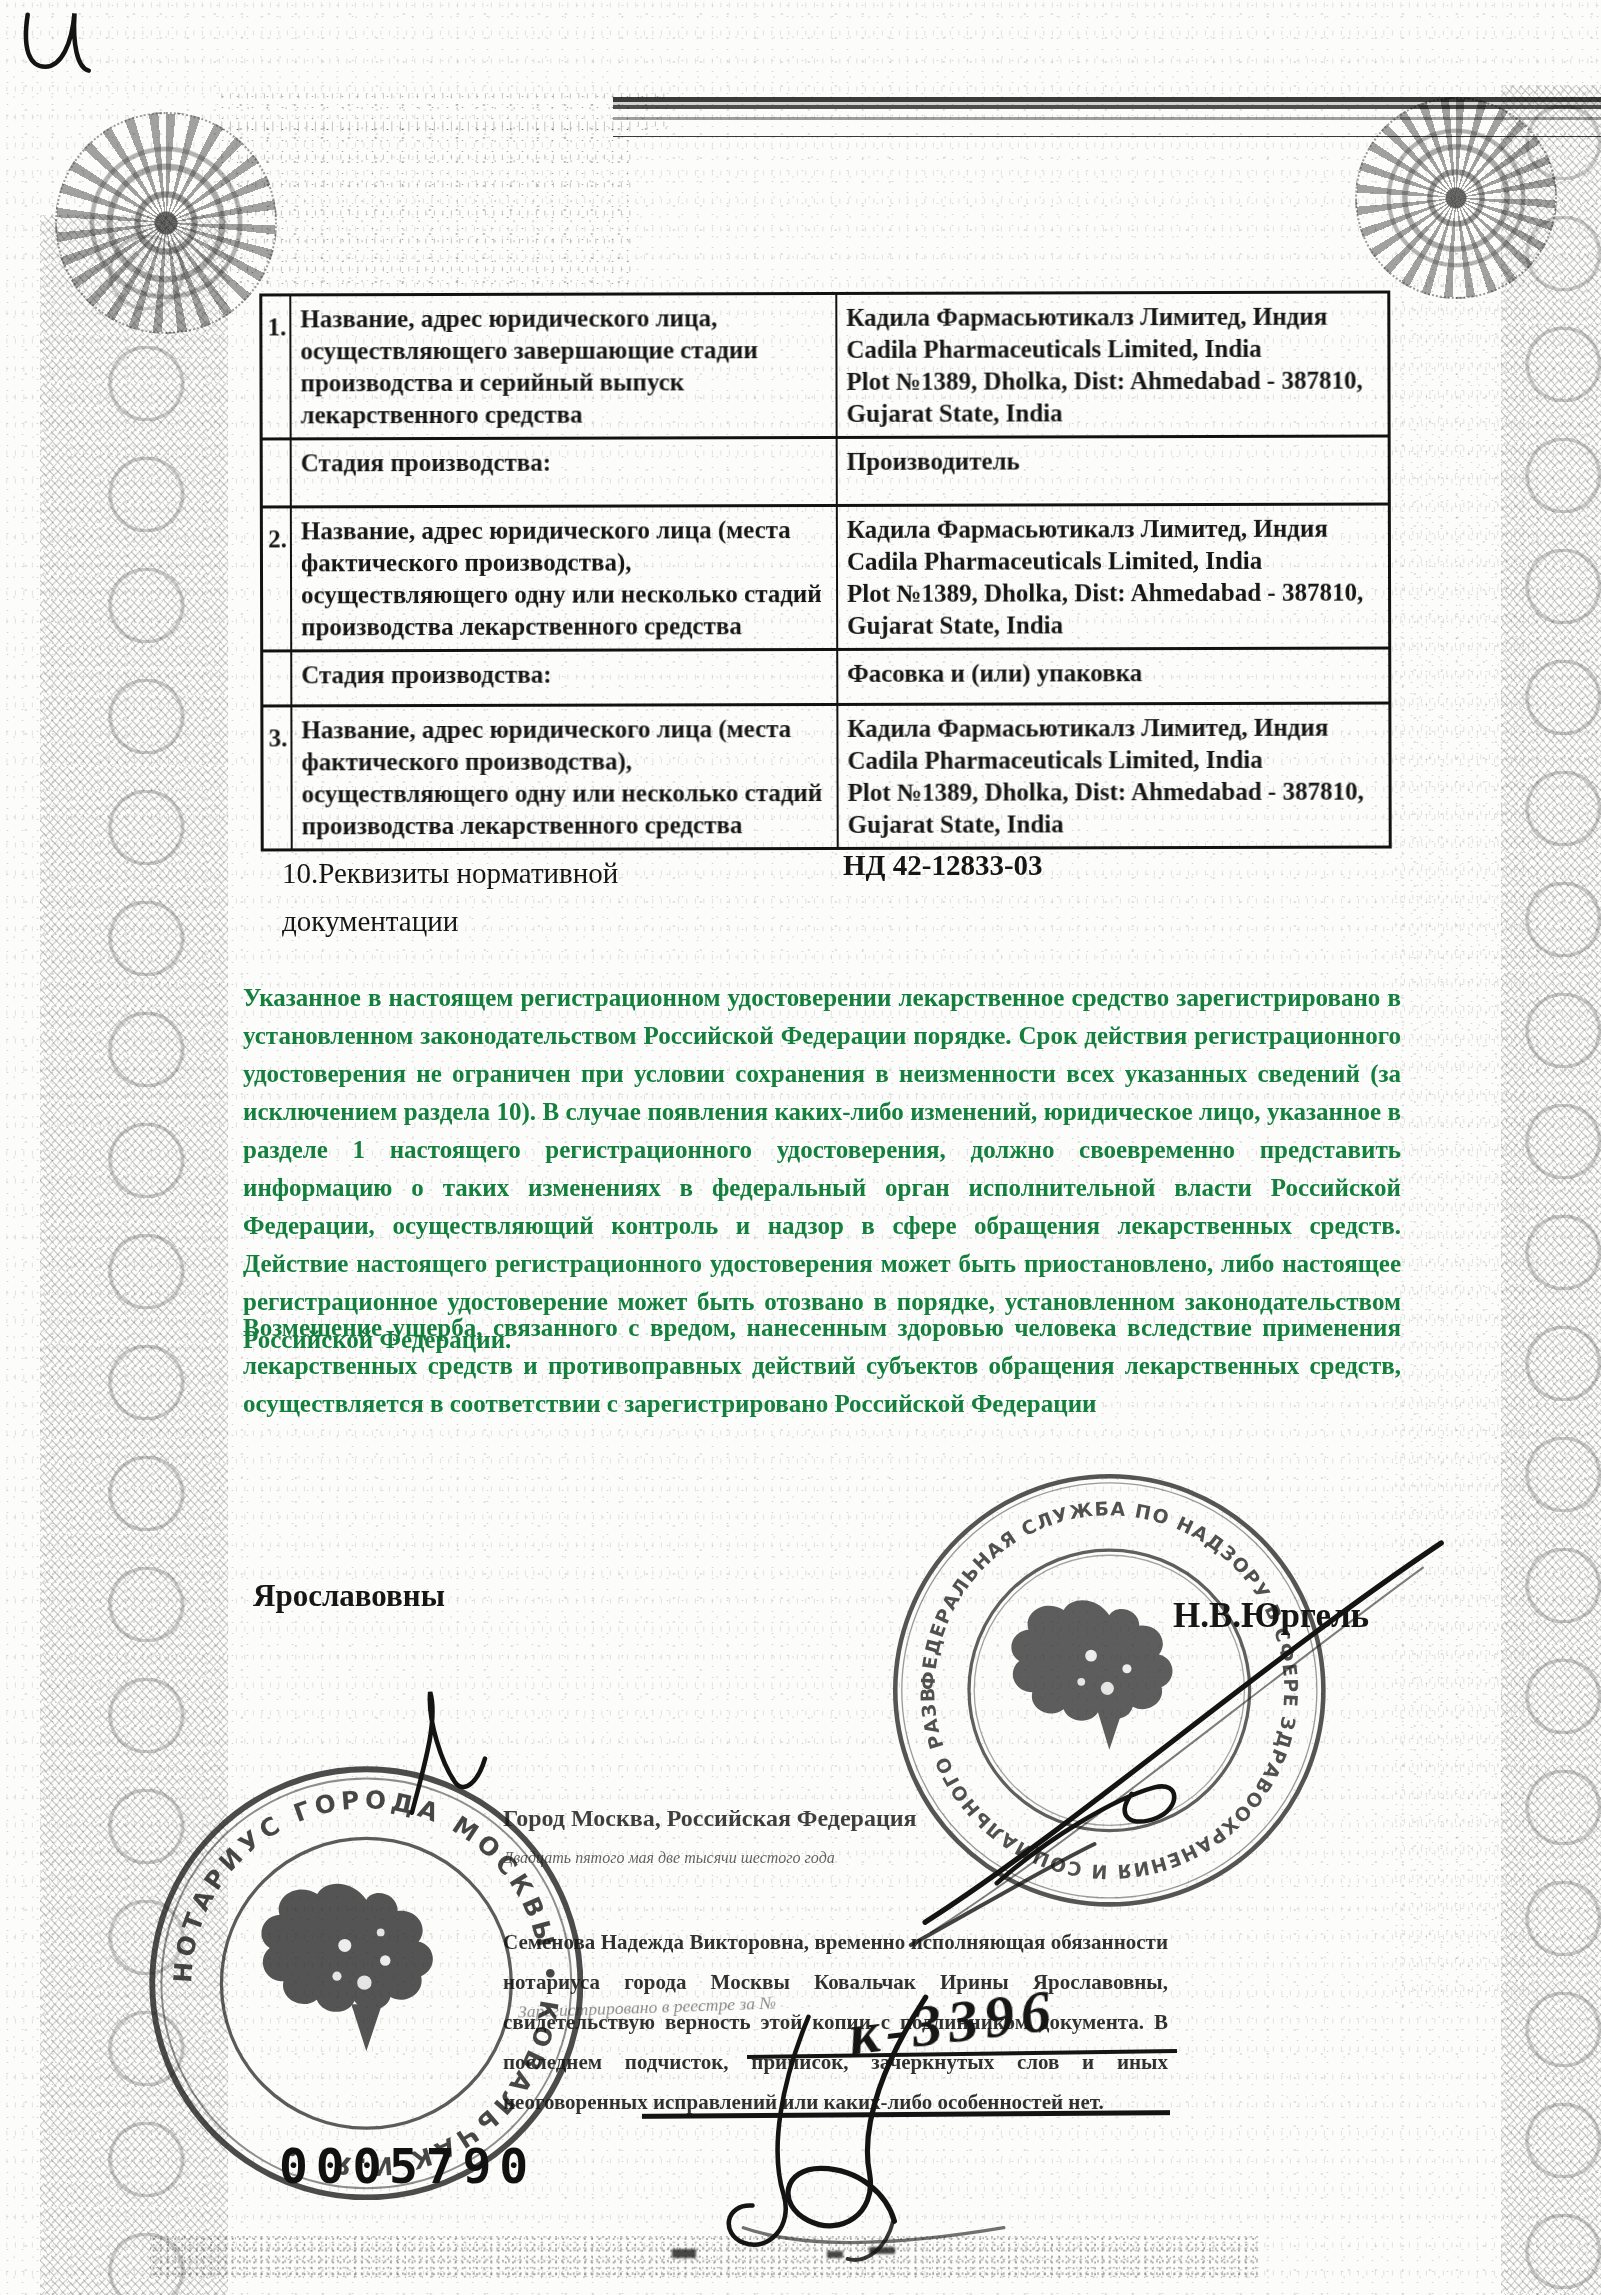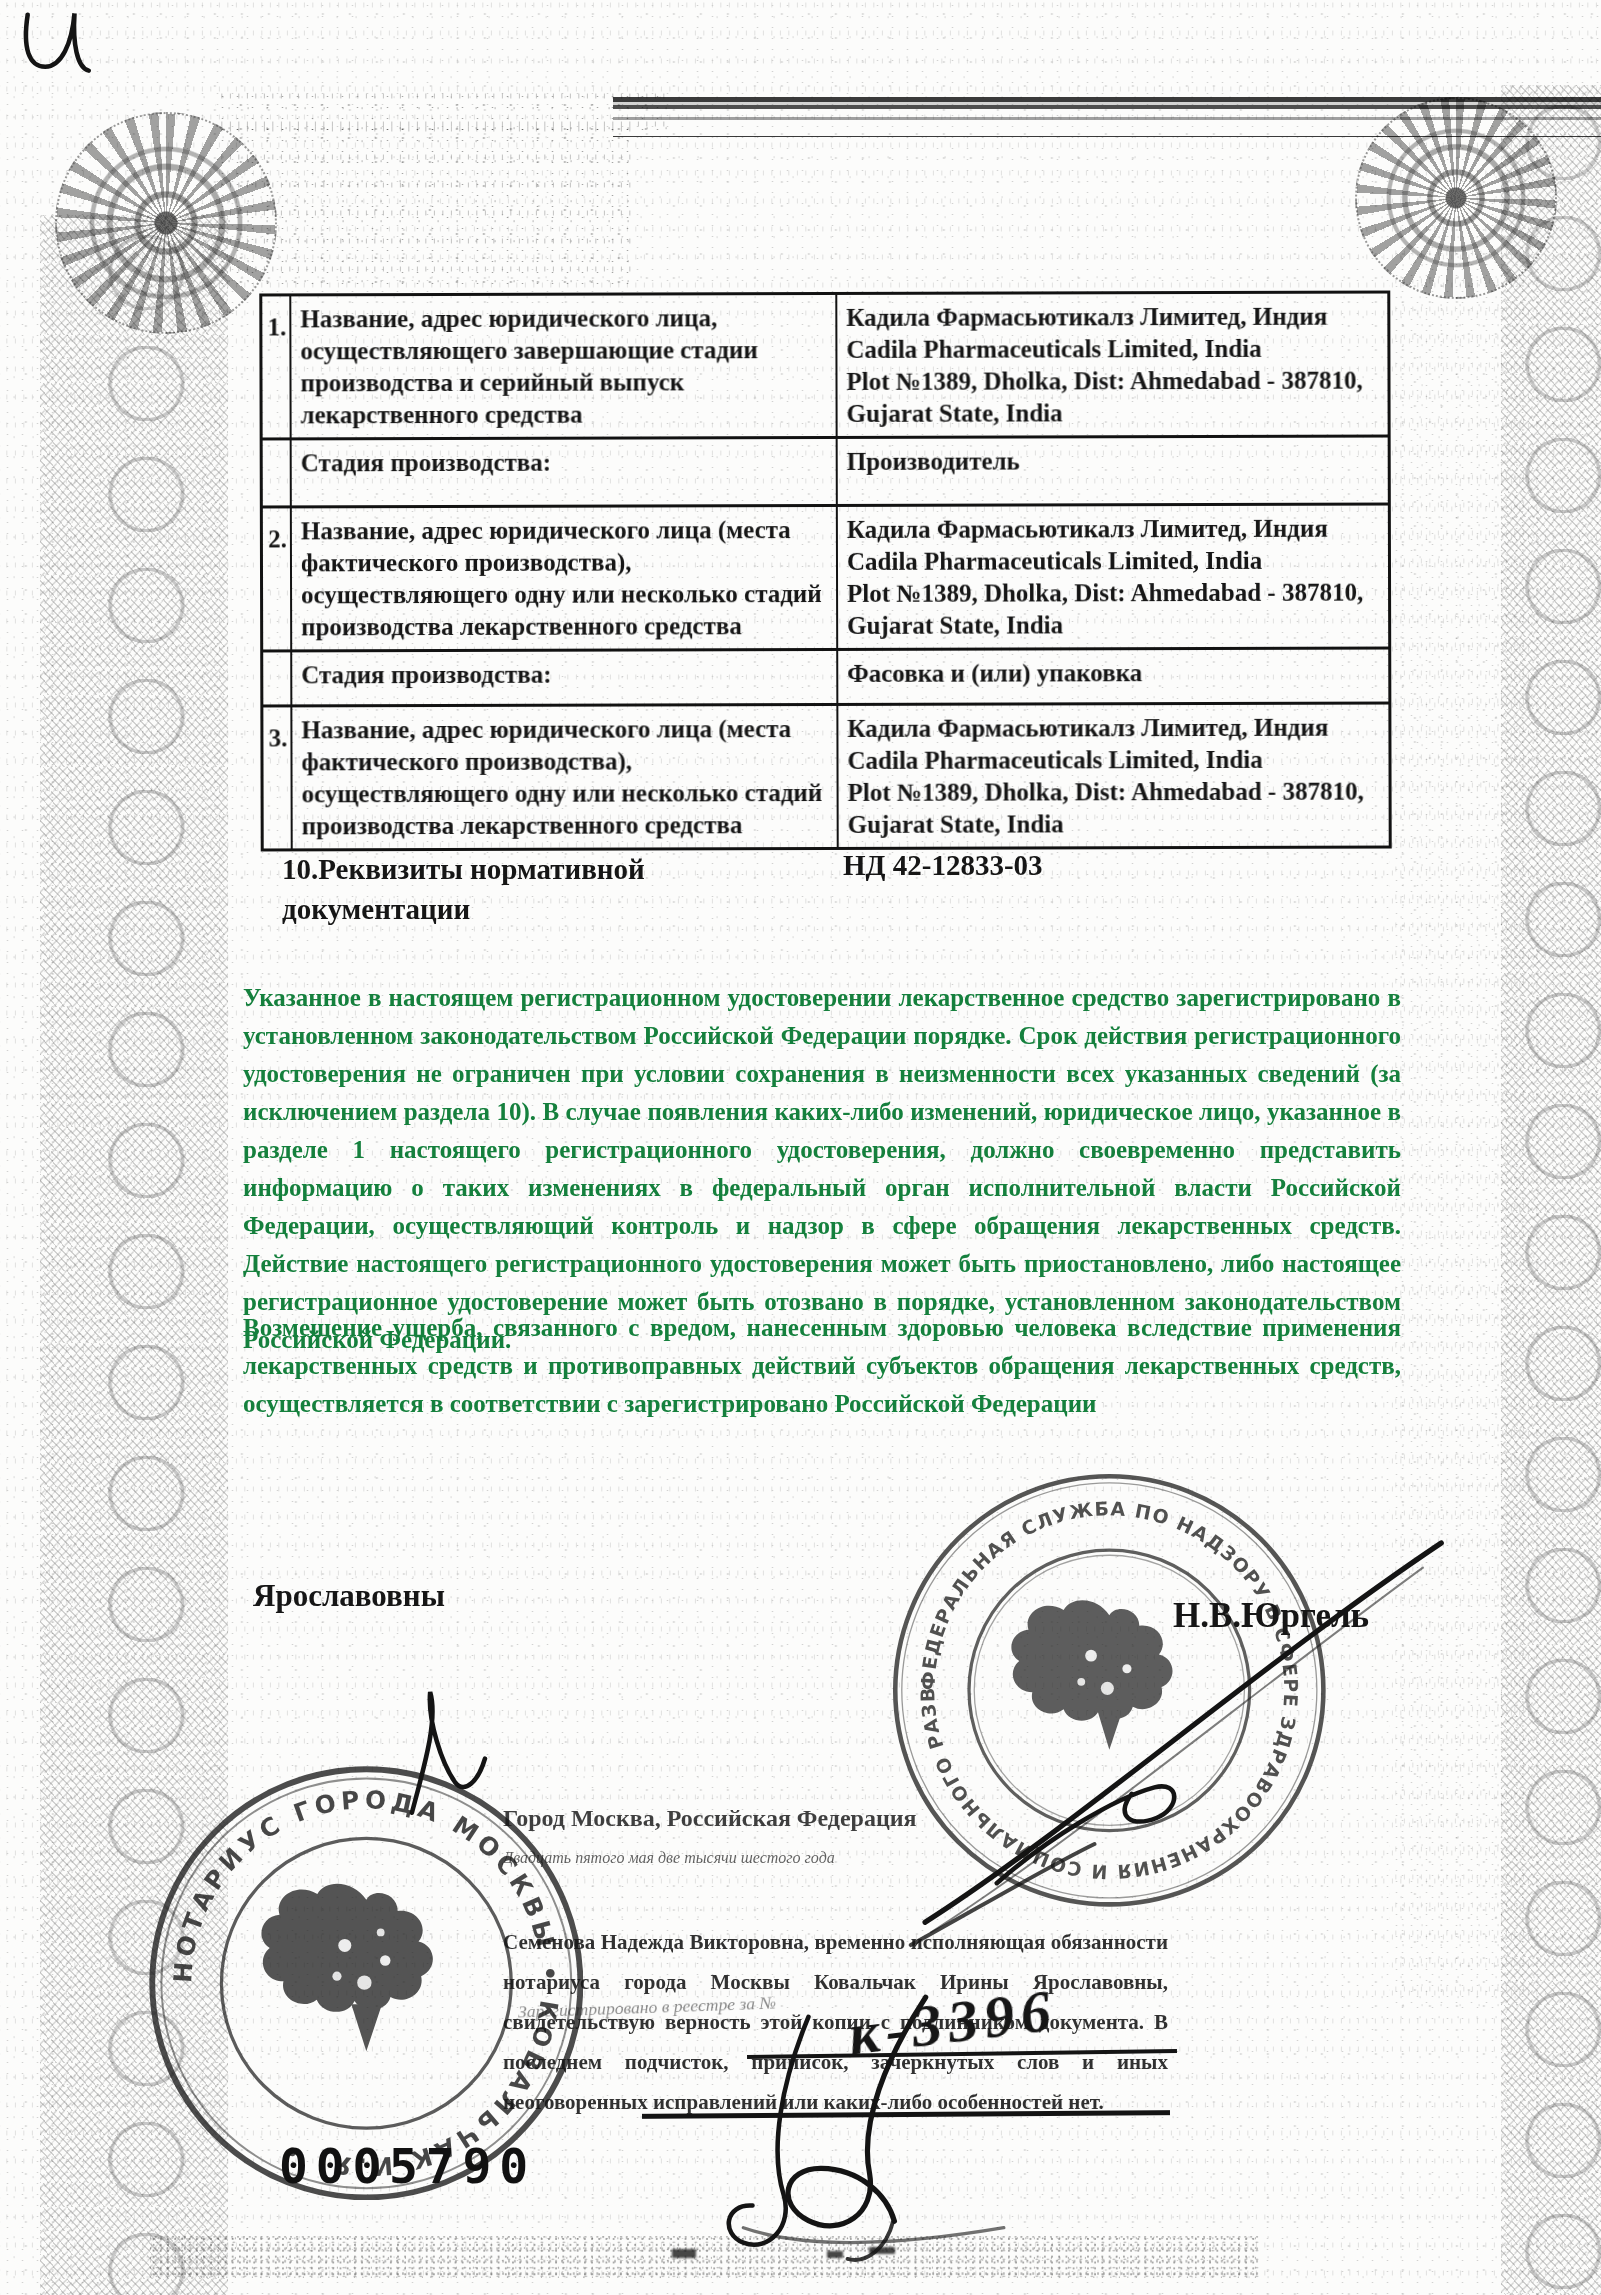--- a/index.html
+++ b/index.html
@@ -57,21 +57,21 @@
   .t-row { display:grid; grid-template-columns:29px 546px 1fr; border-bottom:3.3px solid #121212; }
   .t-row:last-child { border-bottom:none; }
   .t-num  { border-right:2.6px solid #121212; font-weight:700; font-size:25px; padding:17px 0 0 5.2px; }
   .t-label{ border-right:2.6px solid #121212; font-weight:700; font-size:25px; line-height:32px;
             padding:6.5px 6.5px 6.5px 9px; white-space:pre-line; }
   .t-value{ font-weight:700; font-size:25px; line-height:32px; padding:6.5px 5.2px 6.5px 9px; white-space:pre-line; }
   .h1 { min-height:127px; } .h2 { min-height:68px; } .h3 { min-height:121px; }
   .h4 { min-height:55px; }  .h5 { min-height:124px; }
   
   .sec10 { position:absolute; left:282px; top:849px; width:496px; z-index:2;
-           font-weight:700; font-size:29px; line-height:40px; white-space:pre-line; filter:blur(0.2px); }
+           font-weight:400; font-size:29px; line-height:48px; white-space:pre-line; filter:blur(0.2px); }
   .sec10-val { position:absolute; left:843px; top:849px; z-index:2;
            font-weight:700; font-size:29px; filter:blur(0.2px); }
   .para { position:absolute; left:243px; width:1158px; z-index:2; text-align:justify;
           font-weight:700; font-size:25px; line-height:38px; filter:blur(0.2px); color:#15803d; }
   .p1 { top:979px; } .p2 { top:1309px; }
   .role { position:absolute; left:253px; top:1578px; z-index:2; font-weight:700; font-size:31px; filter:blur(0.2px); }
   .approver { position:absolute; left:1173px; top:1596px; z-index:5; font-weight:700; font-size:35px; filter:blur(0.2px); }
   
   .stamp { position:absolute; z-index:3; opacity:.9; filter:blur(0.2px); }
   .sig   { position:absolute; z-index:5; filter:blur(0.2px); }

